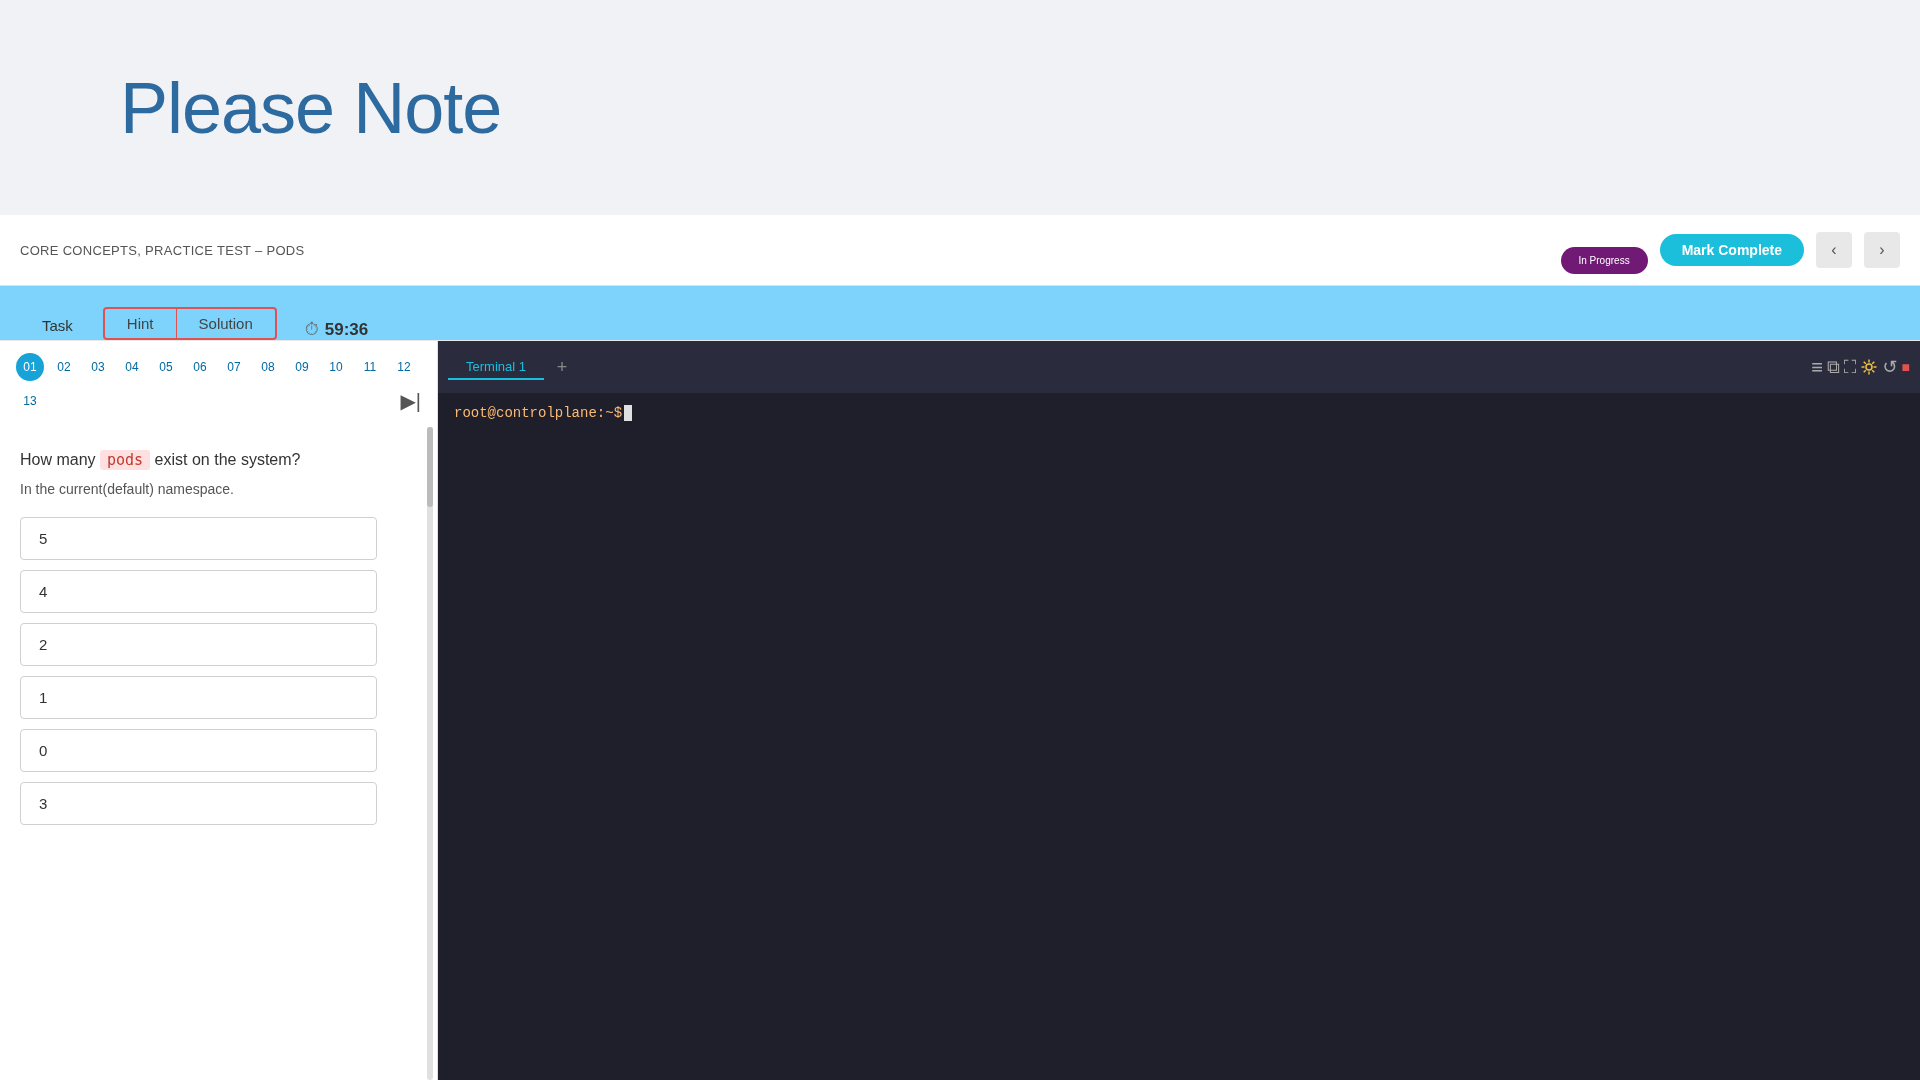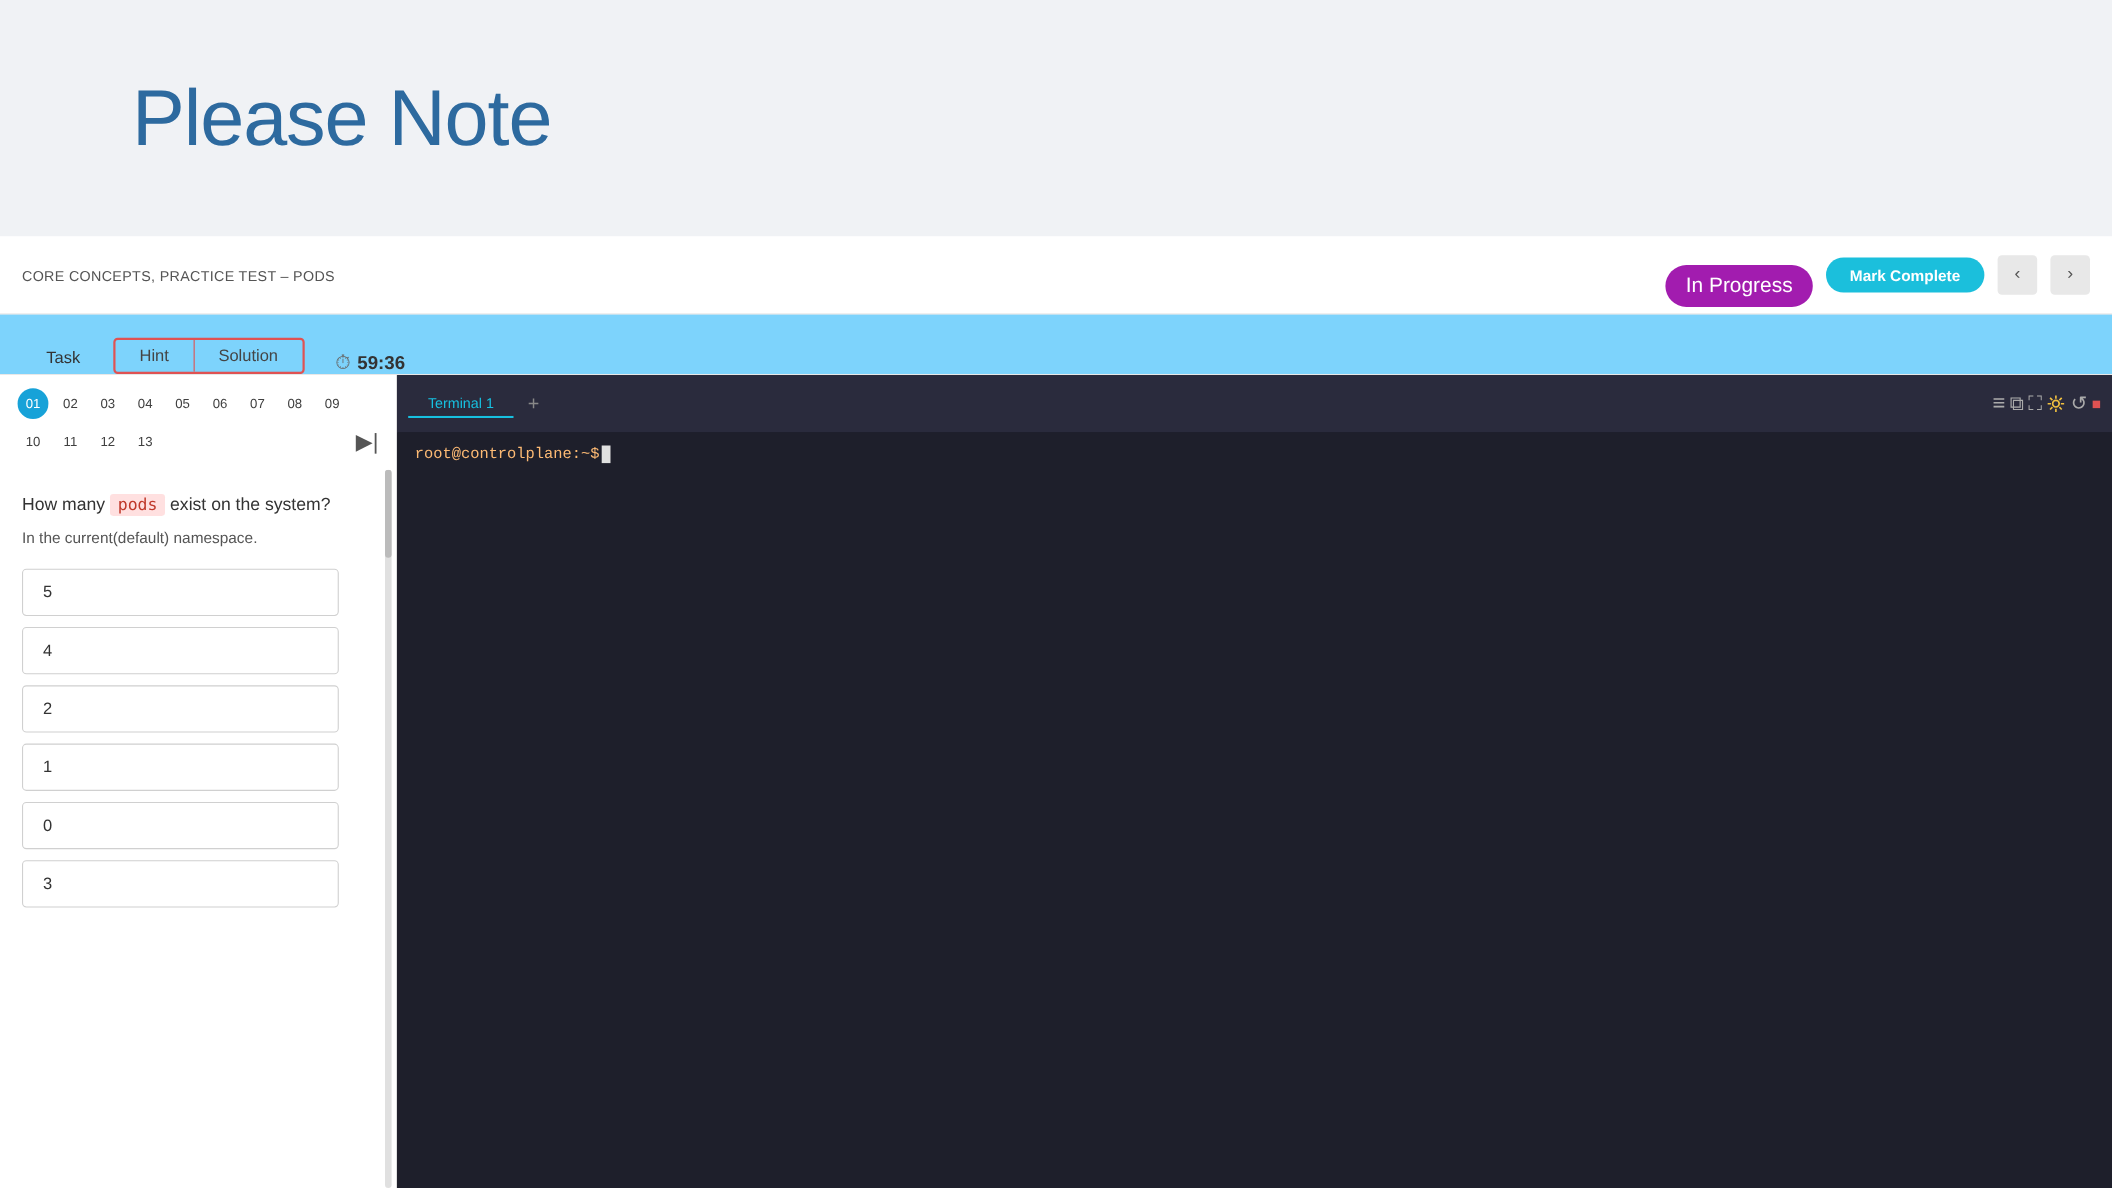--- a/index.html
+++ b/index.html
@@ -48,25 +48,25 @@
       color: #555;
       font-weight: 500;
       letter-spacing: 0.3px;
     }
     .nav-right {
       display: flex;
       align-items: center;
       gap: 12px;
     }
     .in-progress-badge {
-      background: #a21caf;
+      background: #701a75;
       color: #fff;
       border-radius: 20px;
       padding: 8px 18px;
-      font-size: 19px;
+      font-size: 10px;
       font-weight: 500;
       cursor: pointer;
       margin-top: 20px;
     }
     .mark-complete-btn {
       background: #1bbfdc;
       color: #fff;
       border-radius: 20px;
       padding: 8px 22px;
       font-size: 14px;
@@ -150,21 +150,21 @@
 
     
     .content-split {
       display: flex;
       flex: 1;
       height: calc(1080px - 215px - 55px - 55px);
     }
 
     
     .left-panel {
-      width: 361px;
+      width: 438px;
       background: #ffffff;
       border-right: 1px solid #e0e0e0;
       display: flex;
       flex-direction: column;
     }
 
     
     .step-numbers-row {
       display: flex;
       align-items: center;
@@ -182,21 +182,21 @@
       font-size: 12px;
       font-weight: 500;
       cursor: pointer;
       color: #555;
     }
     .step-num.active {
       background: #17a2d8;
       color: #fff;
     }
     .step-num.inactive {
-      color: #404040;
+      color: #0369a1;
     }
     .skip-btn {
       margin-left: auto;
       background: transparent;
       border: none;
       cursor: pointer;
       font-size: 20px;
       color: #555;
     }
 

